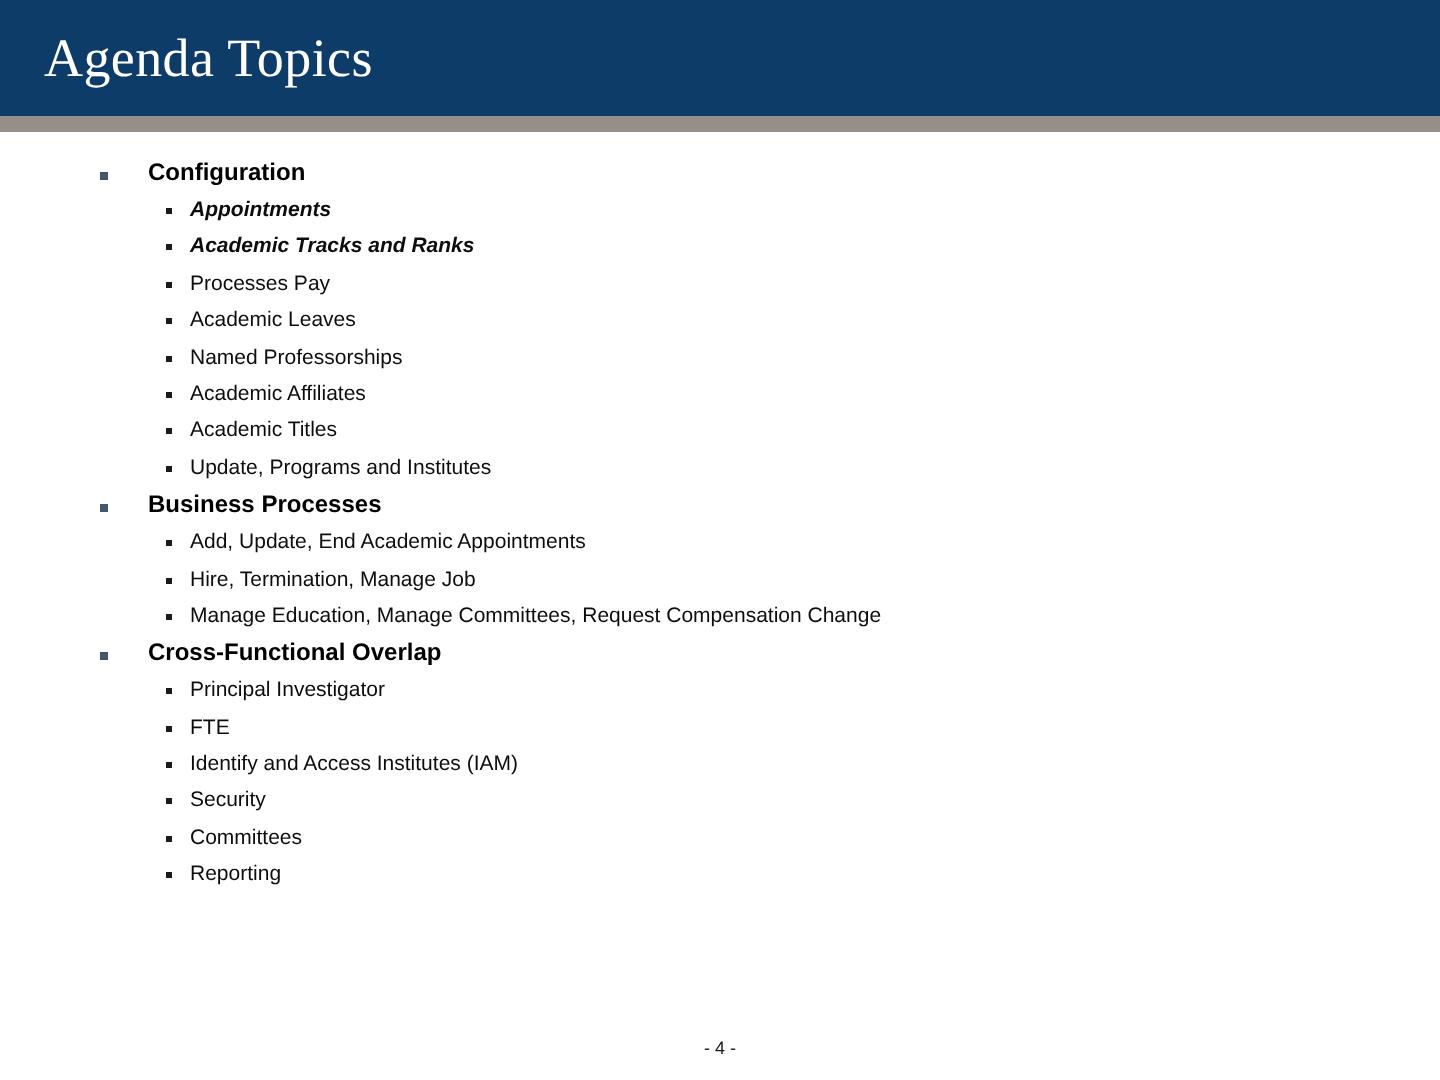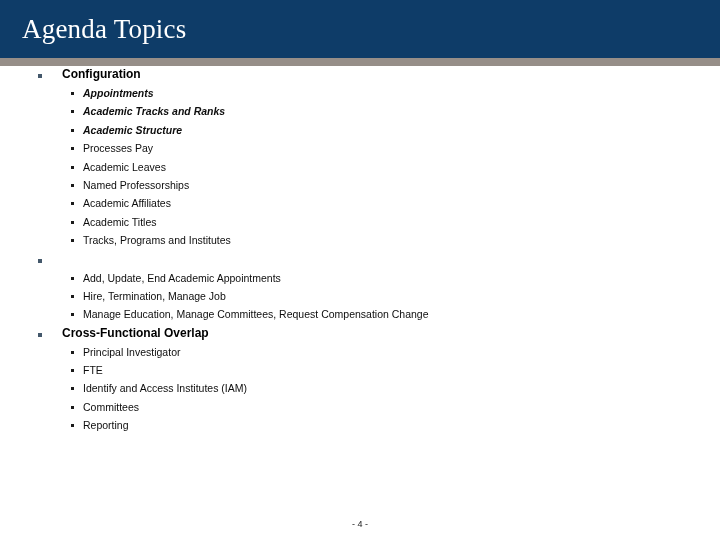--- a/index.html
+++ b/index.html
@@ -53,21 +53,21 @@
     position: absolute;
     left: 0;
     top: 66px;
     width: 720px;
     height: 440px;
   }
 
   ul.lvl1 {
     list-style: none;
     margin: 0;
-    padding: 0;
+    padding: 12px;
   }
   li.topic {
     position: relative;
     margin: 0;
     padding: 0;
   }
   .topic-row {
     position: relative;
     height: 19px;
   }
@@ -158,51 +158,48 @@
             <li class="subtopic">
               <span class="bullet2"></span>
               <span class="sub-label em">Appointments</span>
             </li>
             <li class="subtopic">
               <span class="bullet2"></span>
               <span class="sub-label em">Academic Tracks and Ranks</span>
             </li>
             <li class="subtopic">
               <span class="bullet2"></span>
-              <span class="sub-label em">Academic Structure</span>
-            </li>
-            <li class="subtopic">
-              <span class="bullet2"></span>
               <span class="sub-label">Processes Pay</span>
             </li>
             <li class="subtopic">
               <span class="bullet2"></span>
               <span class="sub-label">Academic Leaves</span>
             </li>
             <li class="subtopic">
               <span class="bullet2"></span>
               <span class="sub-label">Named Professorships</span>
             </li>
             <li class="subtopic">
               <span class="bullet2"></span>
               <span class="sub-label">Academic Affiliates</span>
             </li>
             <li class="subtopic">
               <span class="bullet2"></span>
               <span class="sub-label">Academic Titles</span>
             </li>
             <li class="subtopic">
               <span class="bullet2"></span>
-              <span class="sub-label">Tracks, Programs and Institutes</span>
+              <span class="sub-label">Update, Programs and Institutes</span>
             </li>
           </ul>
         </li>
         <li class="topic">
           <div class="topic-row">
             <span class="bullet1"></span>
+            <span class="topic-label">Business Processes</span>
           </div>
           <ul class="lvl2">
             <li class="subtopic">
               <span class="bullet2"></span>
               <span class="sub-label">Add, Update, End Academic Appointments</span>
             </li>
             <li class="subtopic">
               <span class="bullet2"></span>
               <span class="sub-label">Hire, Termination, Manage Job</span>
             </li>
@@ -225,20 +222,24 @@
             <li class="subtopic">
               <span class="bullet2"></span>
               <span class="sub-label">FTE</span>
             </li>
             <li class="subtopic">
               <span class="bullet2"></span>
               <span class="sub-label">Identify and Access Institutes (IAM)</span>
             </li>
             <li class="subtopic">
               <span class="bullet2"></span>
+              <span class="sub-label">Security</span>
+            </li>
+            <li class="subtopic">
+              <span class="bullet2"></span>
               <span class="sub-label">Committees</span>
             </li>
             <li class="subtopic">
               <span class="bullet2"></span>
               <span class="sub-label">Reporting</span>
             </li>
           </ul>
         </li>
       </ul>
   </div>

